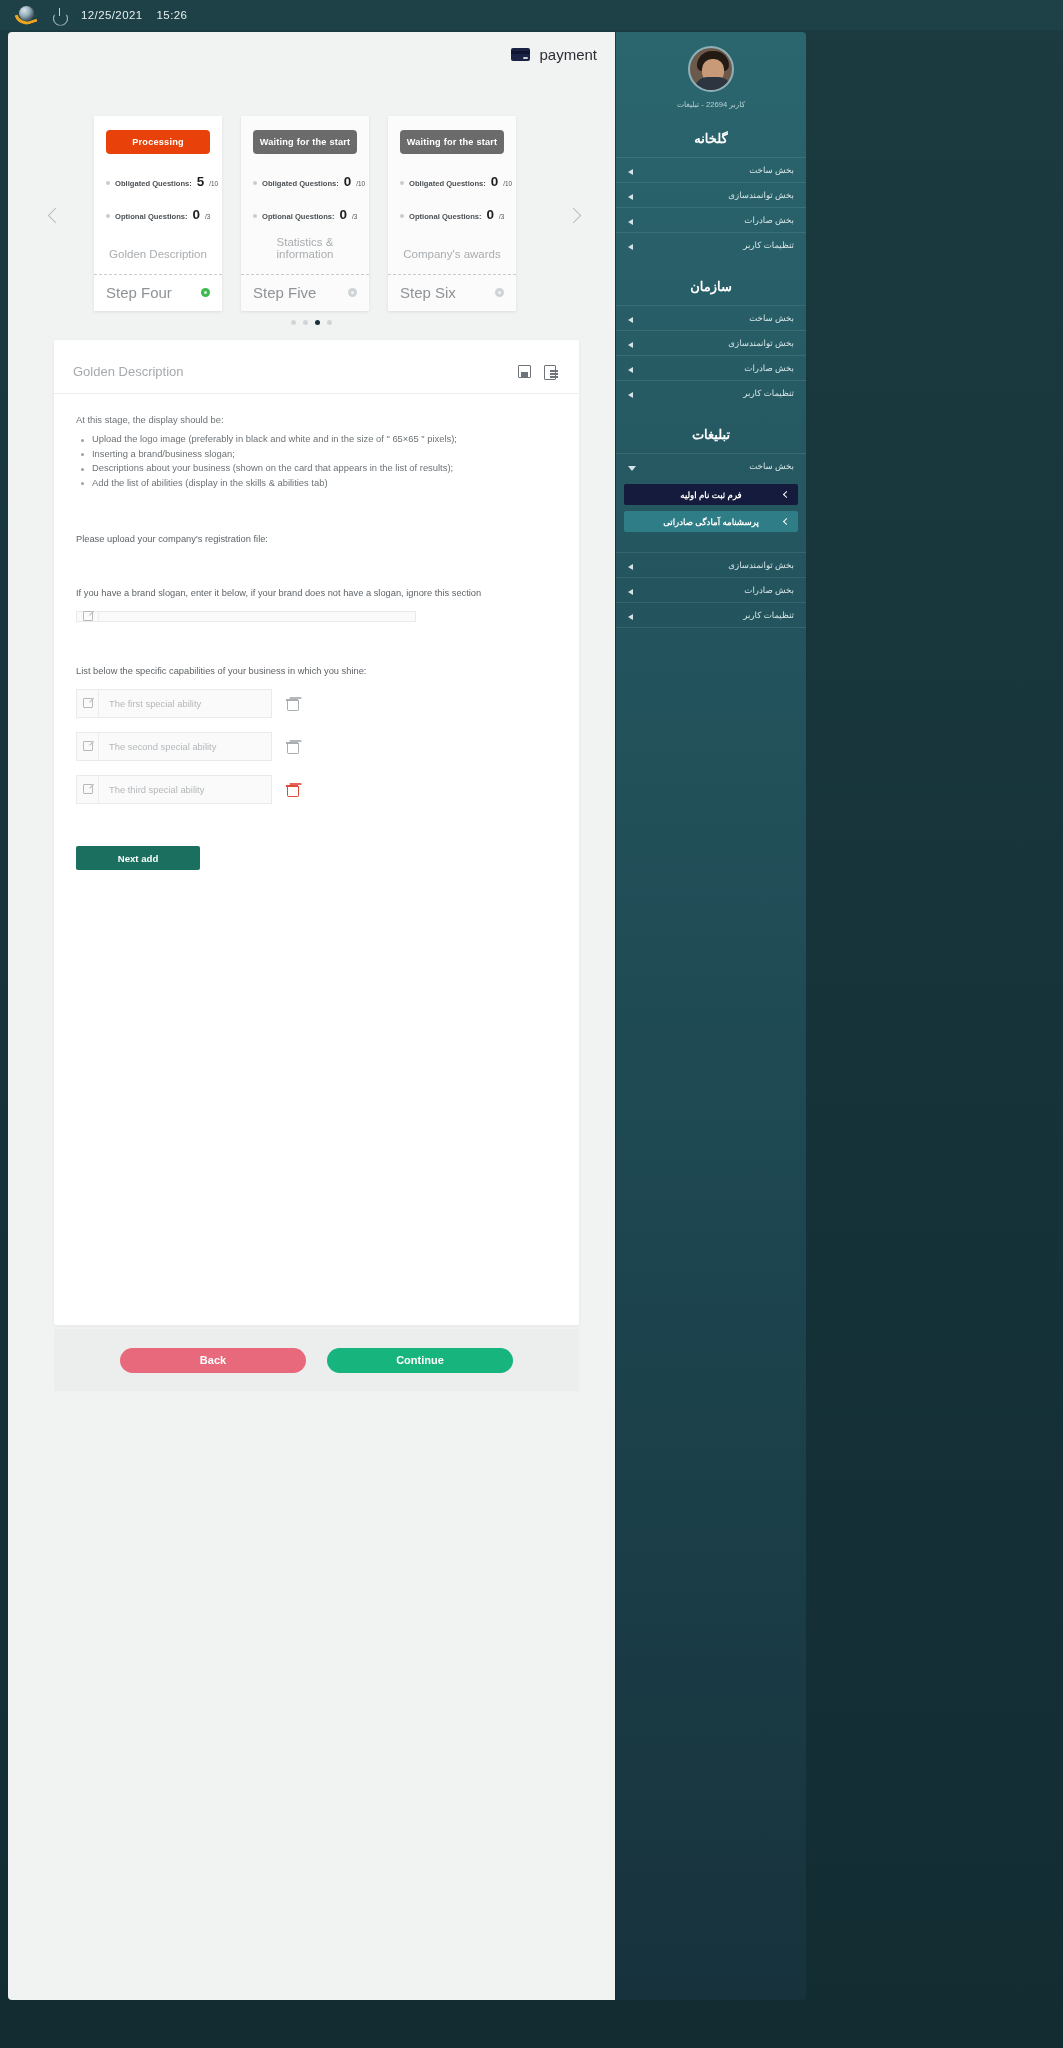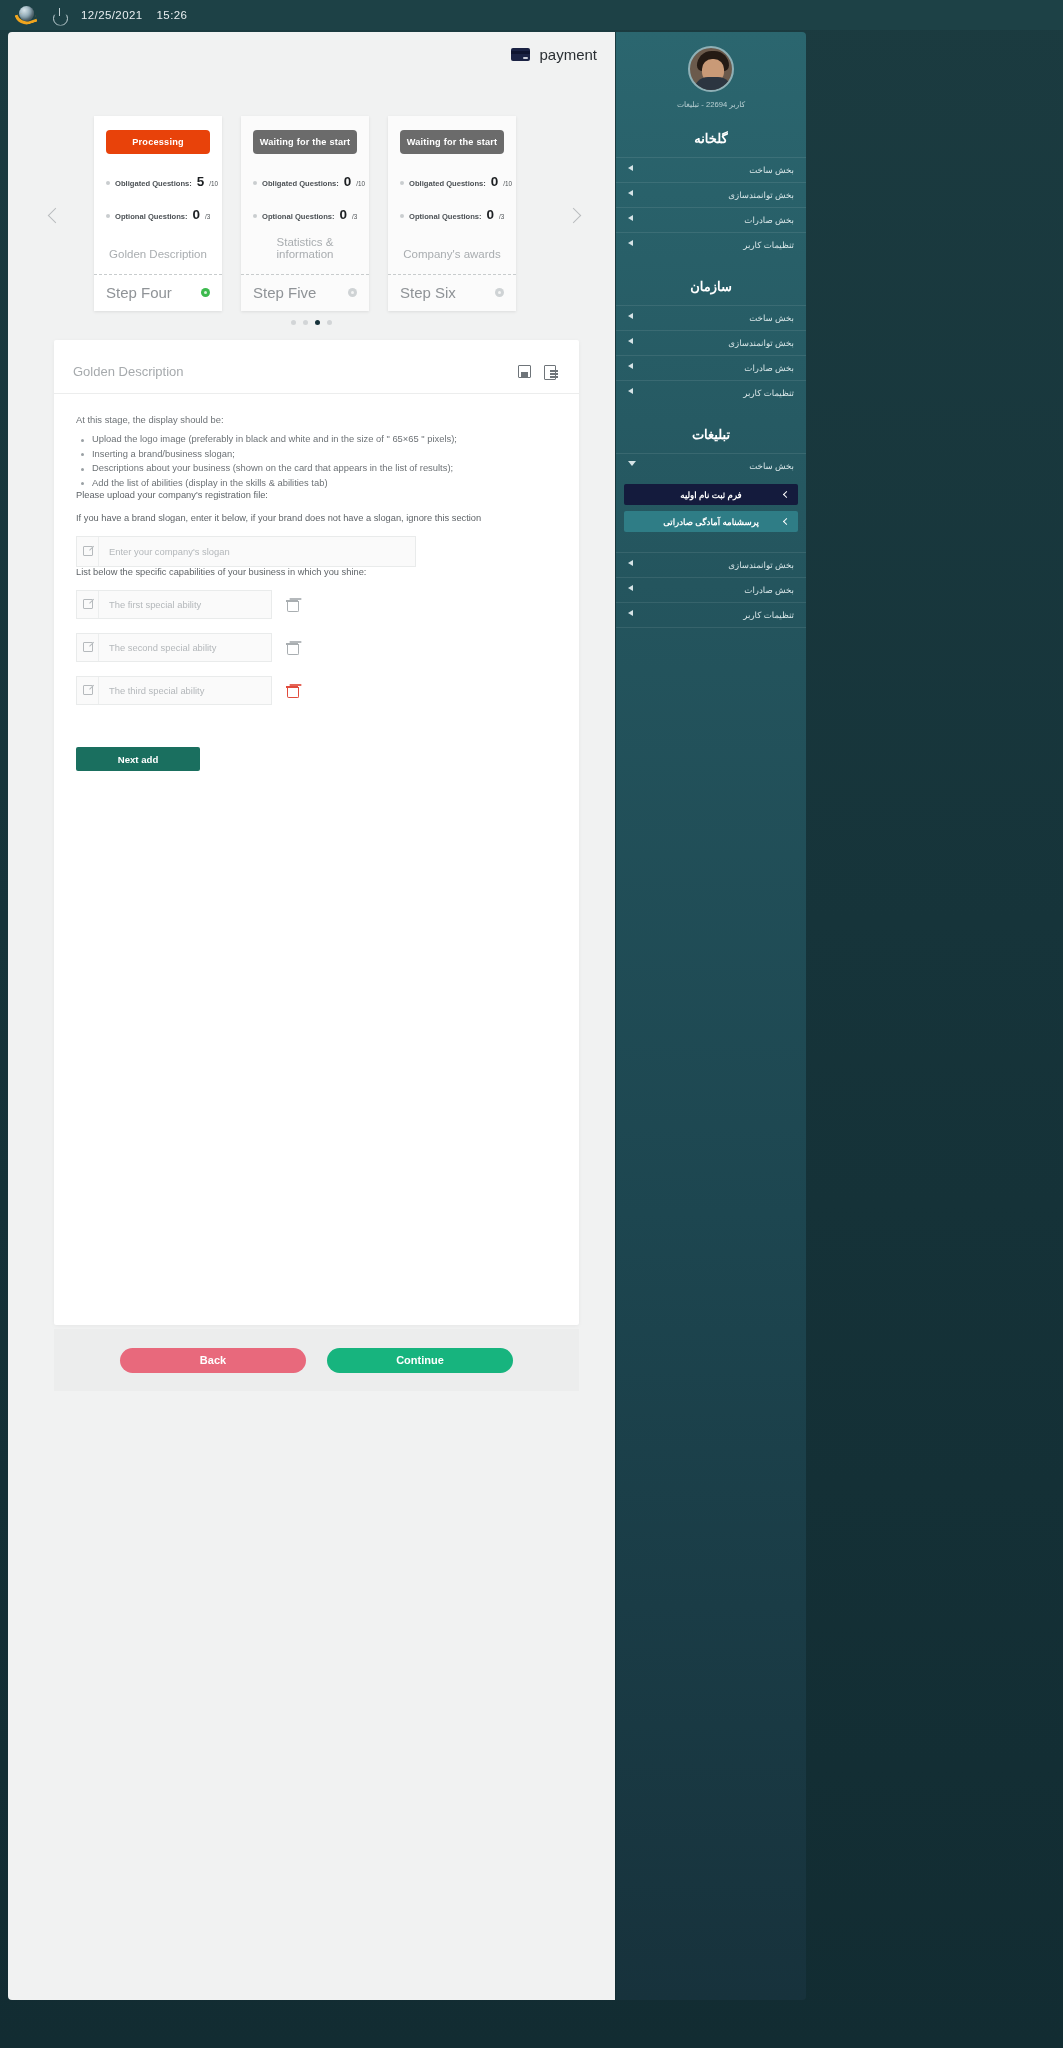--- a/index.html
+++ b/index.html
@@ -150,21 +150,21 @@
   .intro { font-size: 9.4px; color:#6d7276; margin-bottom: 7px; }
   .bullets { list-style: none; }
   .bullets li {
     font-size: 9.4px; color:#6d7276; line-height: 1.55; padding-left: 16px; position:relative;
   }
   .bullets li::before{
     content:""; position:absolute; left:5px; top:6.5px; width:3px;height:3px;border-radius:50%;background:#9aa0a4;
   }
 
   .field-label { font-size: 9.3px; color:#5f6468; margin: 0 0 13px 0; }
-  .blk { }
+  .blk { margin-top: 44px; }
 
   .upload-box {
     display:flex; align-items:center; height: 46px;
     background:#eef0f0; border-left: 3px solid #27c07f;
     padding-left: 33px; width: 425px;
   }
   .upload-text { font-size: 10px; color:#8b9094; }
 
   .input-wrap { display:flex; align-items:stretch; width: 340px; border:1px solid #e9ebeb; background:#fafafa; }
   .input-icon {
@@ -230,21 +230,21 @@
   .avatar .hair { position:absolute; left:7px; top:3px; width:32px; height:20px; border-radius: 16px 16px 6px 6px; background:#241a14; }
   .avatar .face { position:absolute; left:12px; top:11px; width:22px; height:24px; border-radius: 11px 11px 12px 12px; background:#c99a77; }
   .avatar .body { position:absolute; left:4px; bottom:-4px; width:38px; height:17px; border-radius: 14px 14px 0 0; background:#2c3540; }
   .user-line { margin-top: 8px; font-size: 7.6px; color:#cfe0e3; opacity:.85; }
 
   .sb-section-title {
     text-align:center; font-size: 13px; font-weight:700; color:#ffffff;
     padding: 22px 0 11px 0; letter-spacing: .3px;
   }
   .sb-item {
-    display:flex; align-items:flex-start; justify-content:space-between;
+    display:flex; align-items:flex-end; justify-content:space-between;
     padding: 7px 12px 7px 12px; font-size: 8.6px; color:#dbe8ea;
     border-top: 1px solid rgba(255,255,255,.09);
     cursor:pointer;
   }
   .sb-item:last-of-type { border-bottom: 1px solid rgba(255,255,255,.09); }
   .sb-item .label { flex:1; text-align:right; }
   .caret-left { width:0;height:0; border-top:3.5px solid transparent; border-bottom:3.5px solid transparent; border-right:5px solid #d5e3e6; }
   .caret-down { width:0;height:0; border-left:4px solid transparent; border-right:4px solid transparent; border-top:5px solid #d5e3e6; }
 
   .sb-btn {
@@ -400,21 +400,20 @@
         <div class="blk">
           <div class="field-label">Please upload your company's registration file:</div>
         </div>
 
         <div class="blk">
           <div class="field-label">If you have a brand slogan, enter it below, if your brand does not have a slogan, ignore this section</div>
           <div class="input-wrap">
             <span class="input-icon">
                 <i class="pencil"></i>
               </span>
-            <input class="text-input" type="text" placeholder="Enter your company's slogan" style="">
           </div>
         </div>
 
 
         <div class="blk">
           <div class="field-label">List below the specific capabilities of your business in which you shine:</div>
 
           <div class="ability-row">
             <div class="input-wrap ability-input">
               <span class="input-icon">

